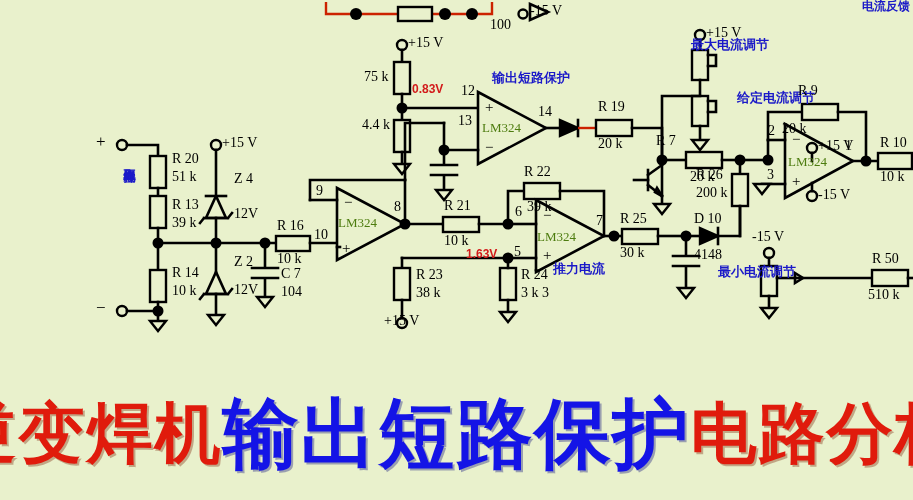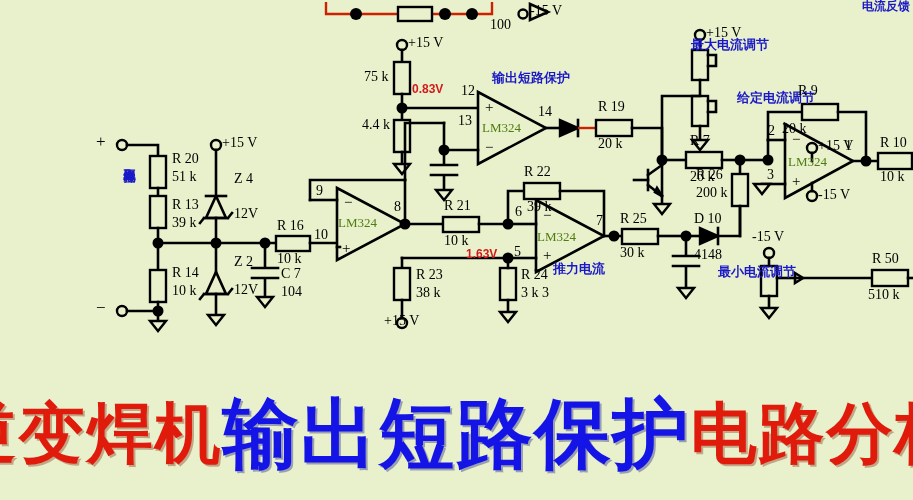--- a/index.html
+++ b/index.html
@@ -335,21 +335,21 @@
 
   <div class="lbl ref" style="left:620px;top:212px;">R 25</div>
   <div class="lbl ref" style="left:620px;top:246px;">30 k</div>
   <div class="lbl ref" style="left:694px;top:212px;">D 10</div>
   <div class="lbl ref" style="left:694px;top:248px;">4148</div>
 
   <div class="lbl volt" style="left:706px;top:26px;">+15 V</div>
   <div class="lbl cn" style="left:691px;top:38px;">最大电流调节</div>
   <div class="lbl cn" style="left:713px;top:91px;margin-left:24px;">给定电流调节</div>
 
-  <div class="lbl ref" style="left:690px;top:134px;">R 7</div>
+  <div class="lbl ref" style="left:656px;top:134px;">R 7</div>
   <div class="lbl ref" style="left:690px;top:170px;">20 k</div>
   <div class="lbl ref" style="left:696px;top:168px;">R 26</div>
   <div class="lbl ref" style="left:696px;top:186px;">200 k</div>
 
   <div class="lbl ref" style="left:798px;top:84px;">R 9</div>
   <div class="lbl ref" style="left:782px;top:122px;">20 k</div>
   <div class="lbl pin" style="left:768px;top:124px;">2</div>
   <div class="lbl pin" style="left:767px;top:168px;">3</div>
   <div class="lbl pin" style="left:845px;top:139px;">1</div>
   <div class="lbl ic" style="left:788px;top:155px;">LM324</div>

